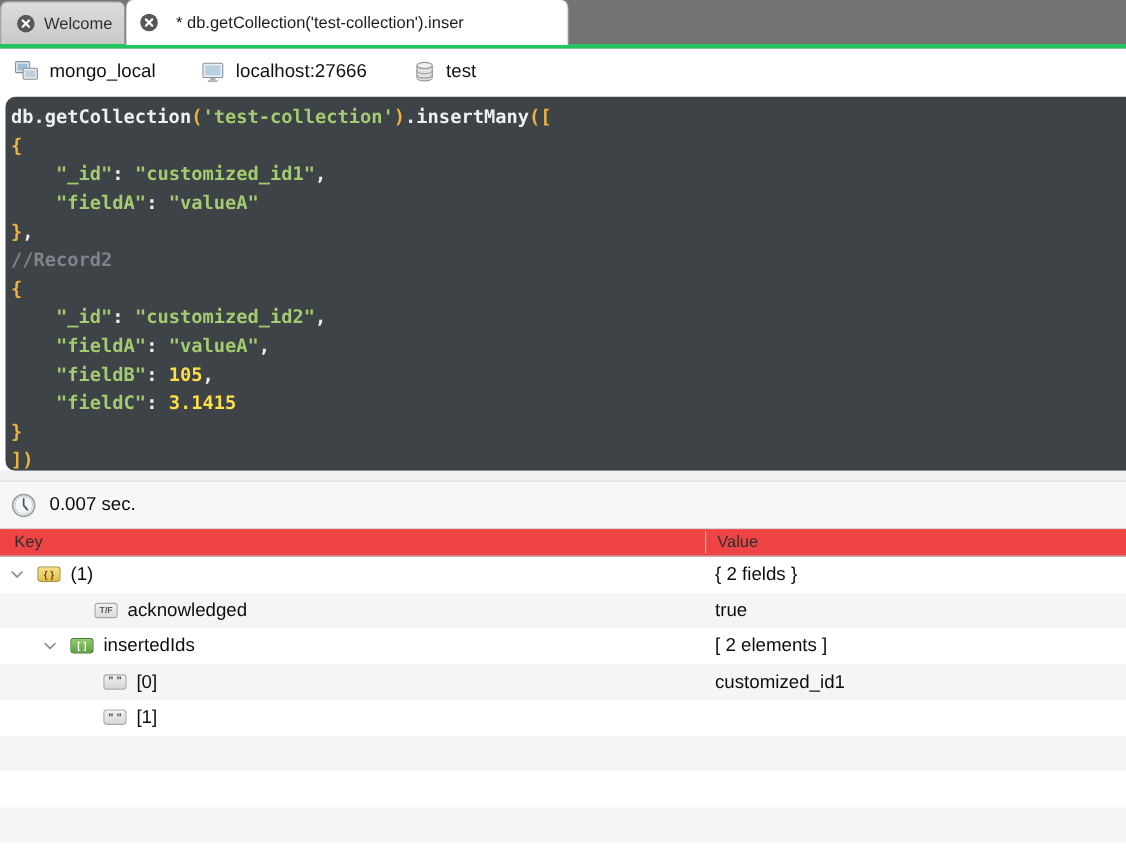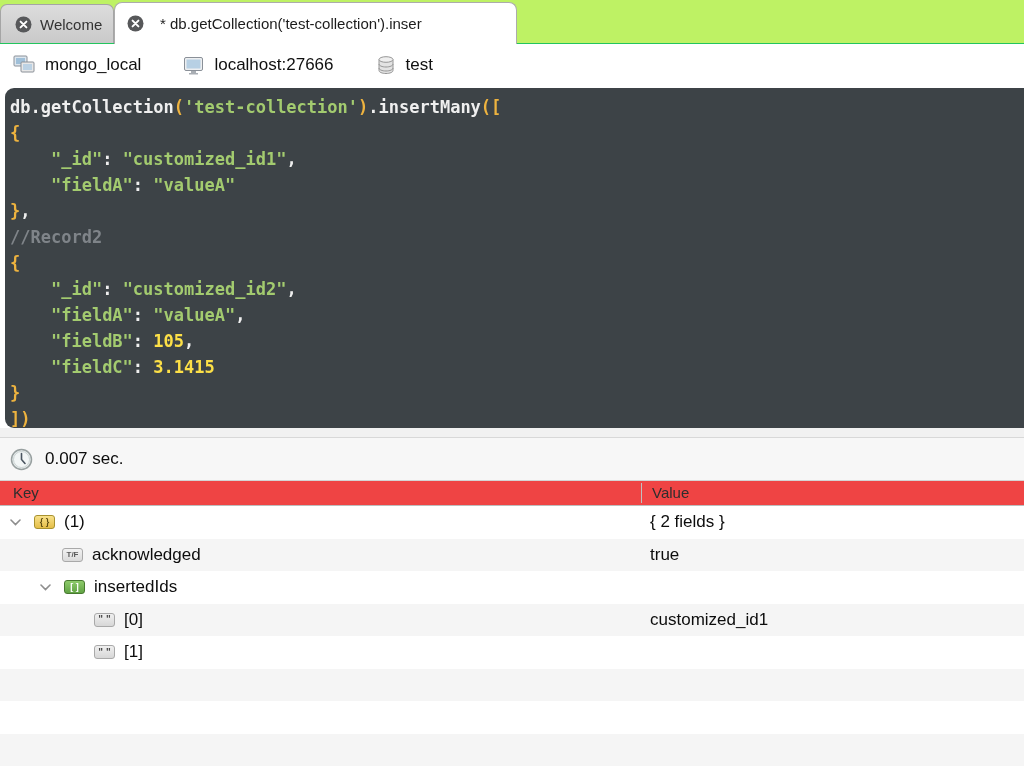--- a/index.html
+++ b/index.html
@@ -1,20 +1,20 @@
 <!DOCTYPE html>
 <html><head>
 <meta charset="utf-8">
 <style>
   * { margin:0; padding:0; box-sizing:border-box; }
   html,body { width:1024px; height:772px; overflow:hidden; background:#fff;
     font-family:"Liberation Sans", sans-serif; }
 
   
-  .tabbar { height:44px; background:#bef264; border-bottom:1px solid #22c55e;
+  .tabbar { height:44px; background:#737373; border-bottom:4px solid #22c55e;
     display:flex; align-items:flex-end; position:relative; }
   .tab { display:flex; align-items:center; gap:8px; padding:0 14px;
     font-size:15px; color:#333; white-space:nowrap; overflow:hidden; }
   .tab.inactive { height:39px; background:linear-gradient(#DCDCDC,#C9C9C9);
     border:1px solid #A5A5A5; border-bottom:none; border-radius:7px 7px 0 0;
     width:114px; }
   .tab.active { height:42px; background:#FFFFFF; border:1px solid #ACACAC;
     border-bottom:none; border-radius:8px 8px 0 0; width:403px;
     margin-bottom:-1px; z-index:2; color:#1c1c1c; padding-left:12px; gap:16px;}
   .closeicon { width:17px; height:17px; flex:0 0 17px; }
@@ -159,34 +159,35 @@
     <div class="trow" style="padding-left: 8px;">
       <span class="chevslot">
         <svg width="11" height="7" viewBox="0 0 11 7">
           <path d="M1 1 L5.5 5.5 L10 1" fill="none" stroke="#8E8E8E" stroke-width="1.6" stroke-linecap="round"></path>
         </svg>
       </span>
       <span class="treeicon icon-object">{ }</span>
       <span>(1)</span>
       <span class="tval">{ 2 fields }</span>
     </div>
-    <div class="trow alt" style="padding-left: 36px;">
+    <div class="trow alt" style="padding-left: 60px;">
       <span class="chevslot"></span>
       <span class="treeicon icon-boolean">T/F</span>
       <span>acknowledged</span>
       <span class="tval">true</span>
     </div>
     <div class="trow" style="padding-left: 38px;">
       <span class="chevslot">
         <svg width="11" height="7" viewBox="0 0 11 7">
           <path d="M1 1 L5.5 5.5 L10 1" fill="none" stroke="#8E8E8E" stroke-width="1.6" stroke-linecap="round"></path>
         </svg>
       </span>
       <span class="treeicon icon-array">[ ]</span>
       <span>insertedIds</span>
+      <span class="tval">[ 2 elements ]</span>
     </div>
     <div class="trow alt" style="padding-left: 68px;">
       <span class="chevslot"></span>
       <span class="treeicon icon-string">" "</span>
       <span>[0]</span>
       <span class="tval">customized_id1</span>
     </div>
     <div class="trow" style="padding-left: 68px;">
       <span class="chevslot"></span>
       <span class="treeicon icon-string">" "</span>

